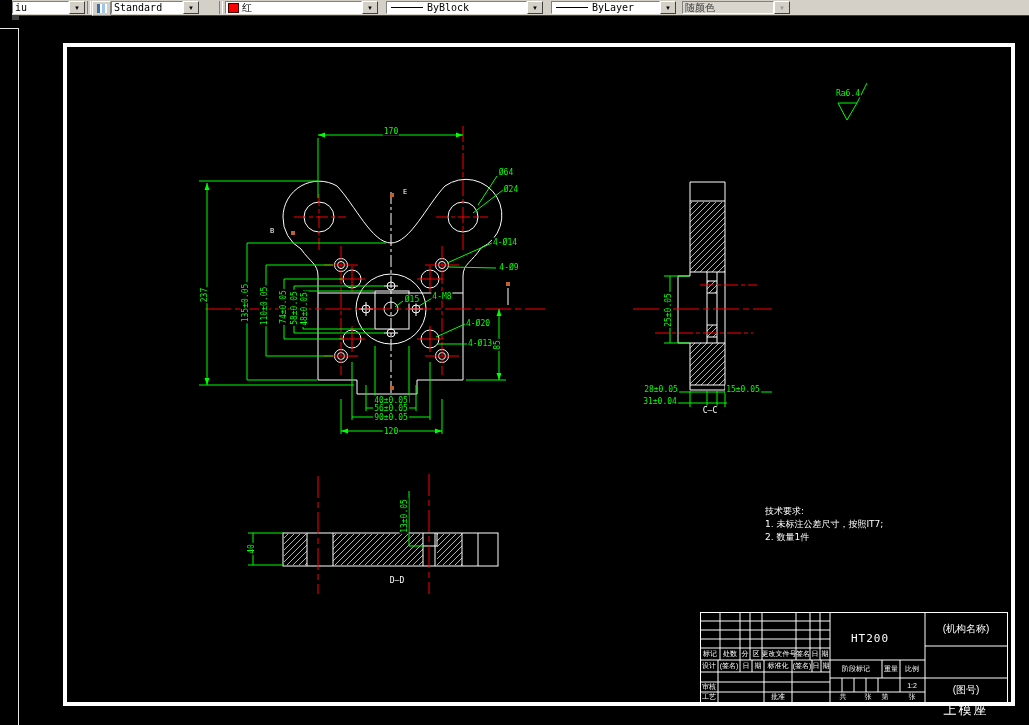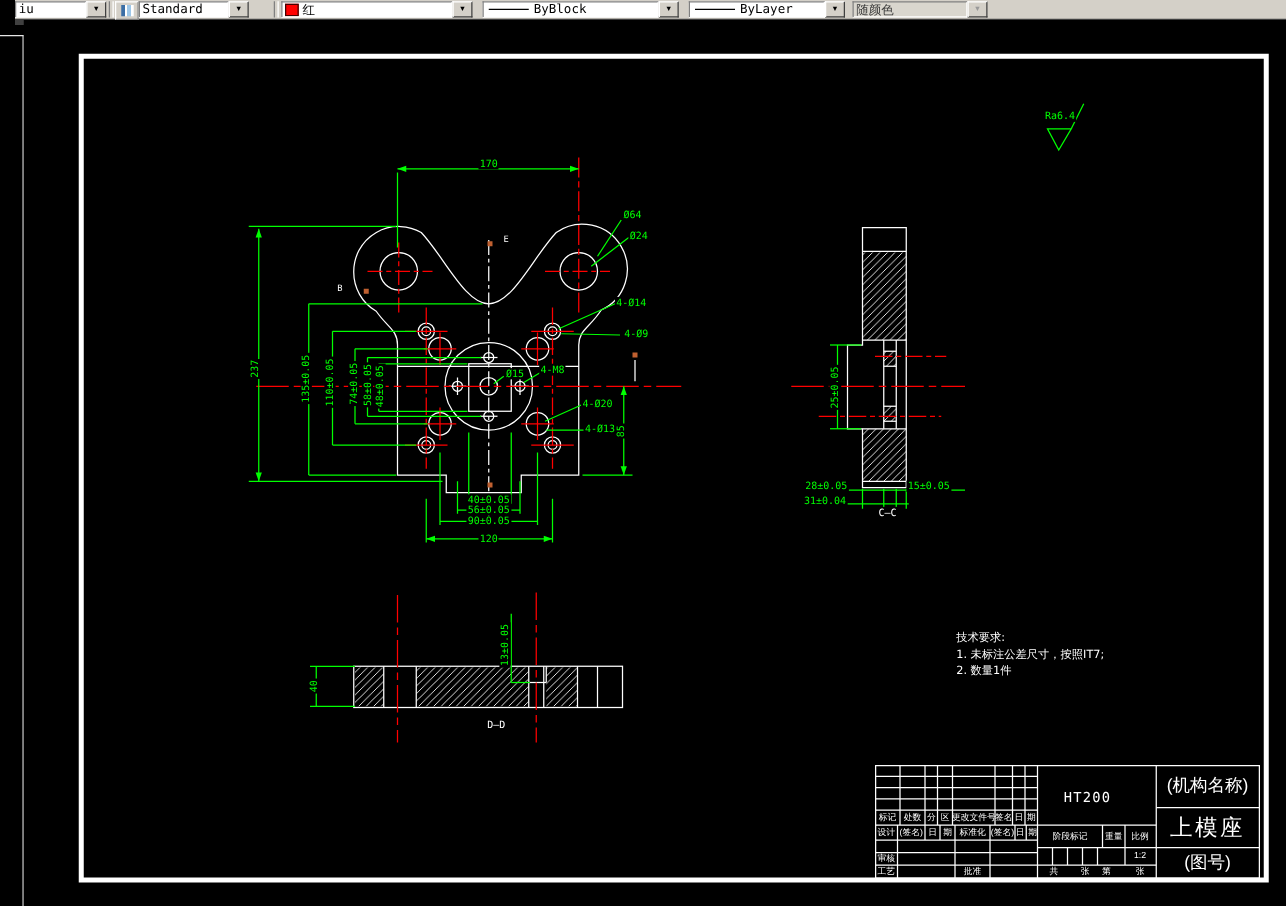--- a/index.html
+++ b/index.html
@@ -36,22 +36,22 @@
   .wtxt{position:absolute;transform:translate(-50%,-50%);color:#fff;background:#000;
         font:8px "DejaVu Sans Mono",monospace;line-height:9px;white-space:nowrap;padding:0 1px;}
   .wtxt.tiny{font-size:7px;}
   .tech{position:absolute;left:765px;top:505px;color:#fff;font:9px "DejaVu Sans",sans-serif;line-height:13px;}
   .tech div{white-space:nowrap;}
   
   .tblock{position:absolute;left:700px;top:612px;width:308px;height:91px;}
   .tb{position:absolute;transform:translate(-50%,-50%);color:#fff;white-space:nowrap;
       font-family:"Liberation Sans",sans-serif;}
   .tb7{font-size:7px;}
-  .tb10{font-size:14px;}
-  .tb13{font-size:18px;letter-spacing:2px;}
+  .tb10{font-size:10px;}
+  .tb13{font-size:13px;letter-spacing:2px;margin-top:48px;}
   .tbmono{font:11px "DejaVu Sans Mono",monospace;letter-spacing:1px;text-align:right;}
 </style>
 </head>
 <body>
 
 <div id="app">
 
   <div class="toolbar">
     <div class="combo" style="left:0;width:73px">
       <span class="fld">iu</span>

